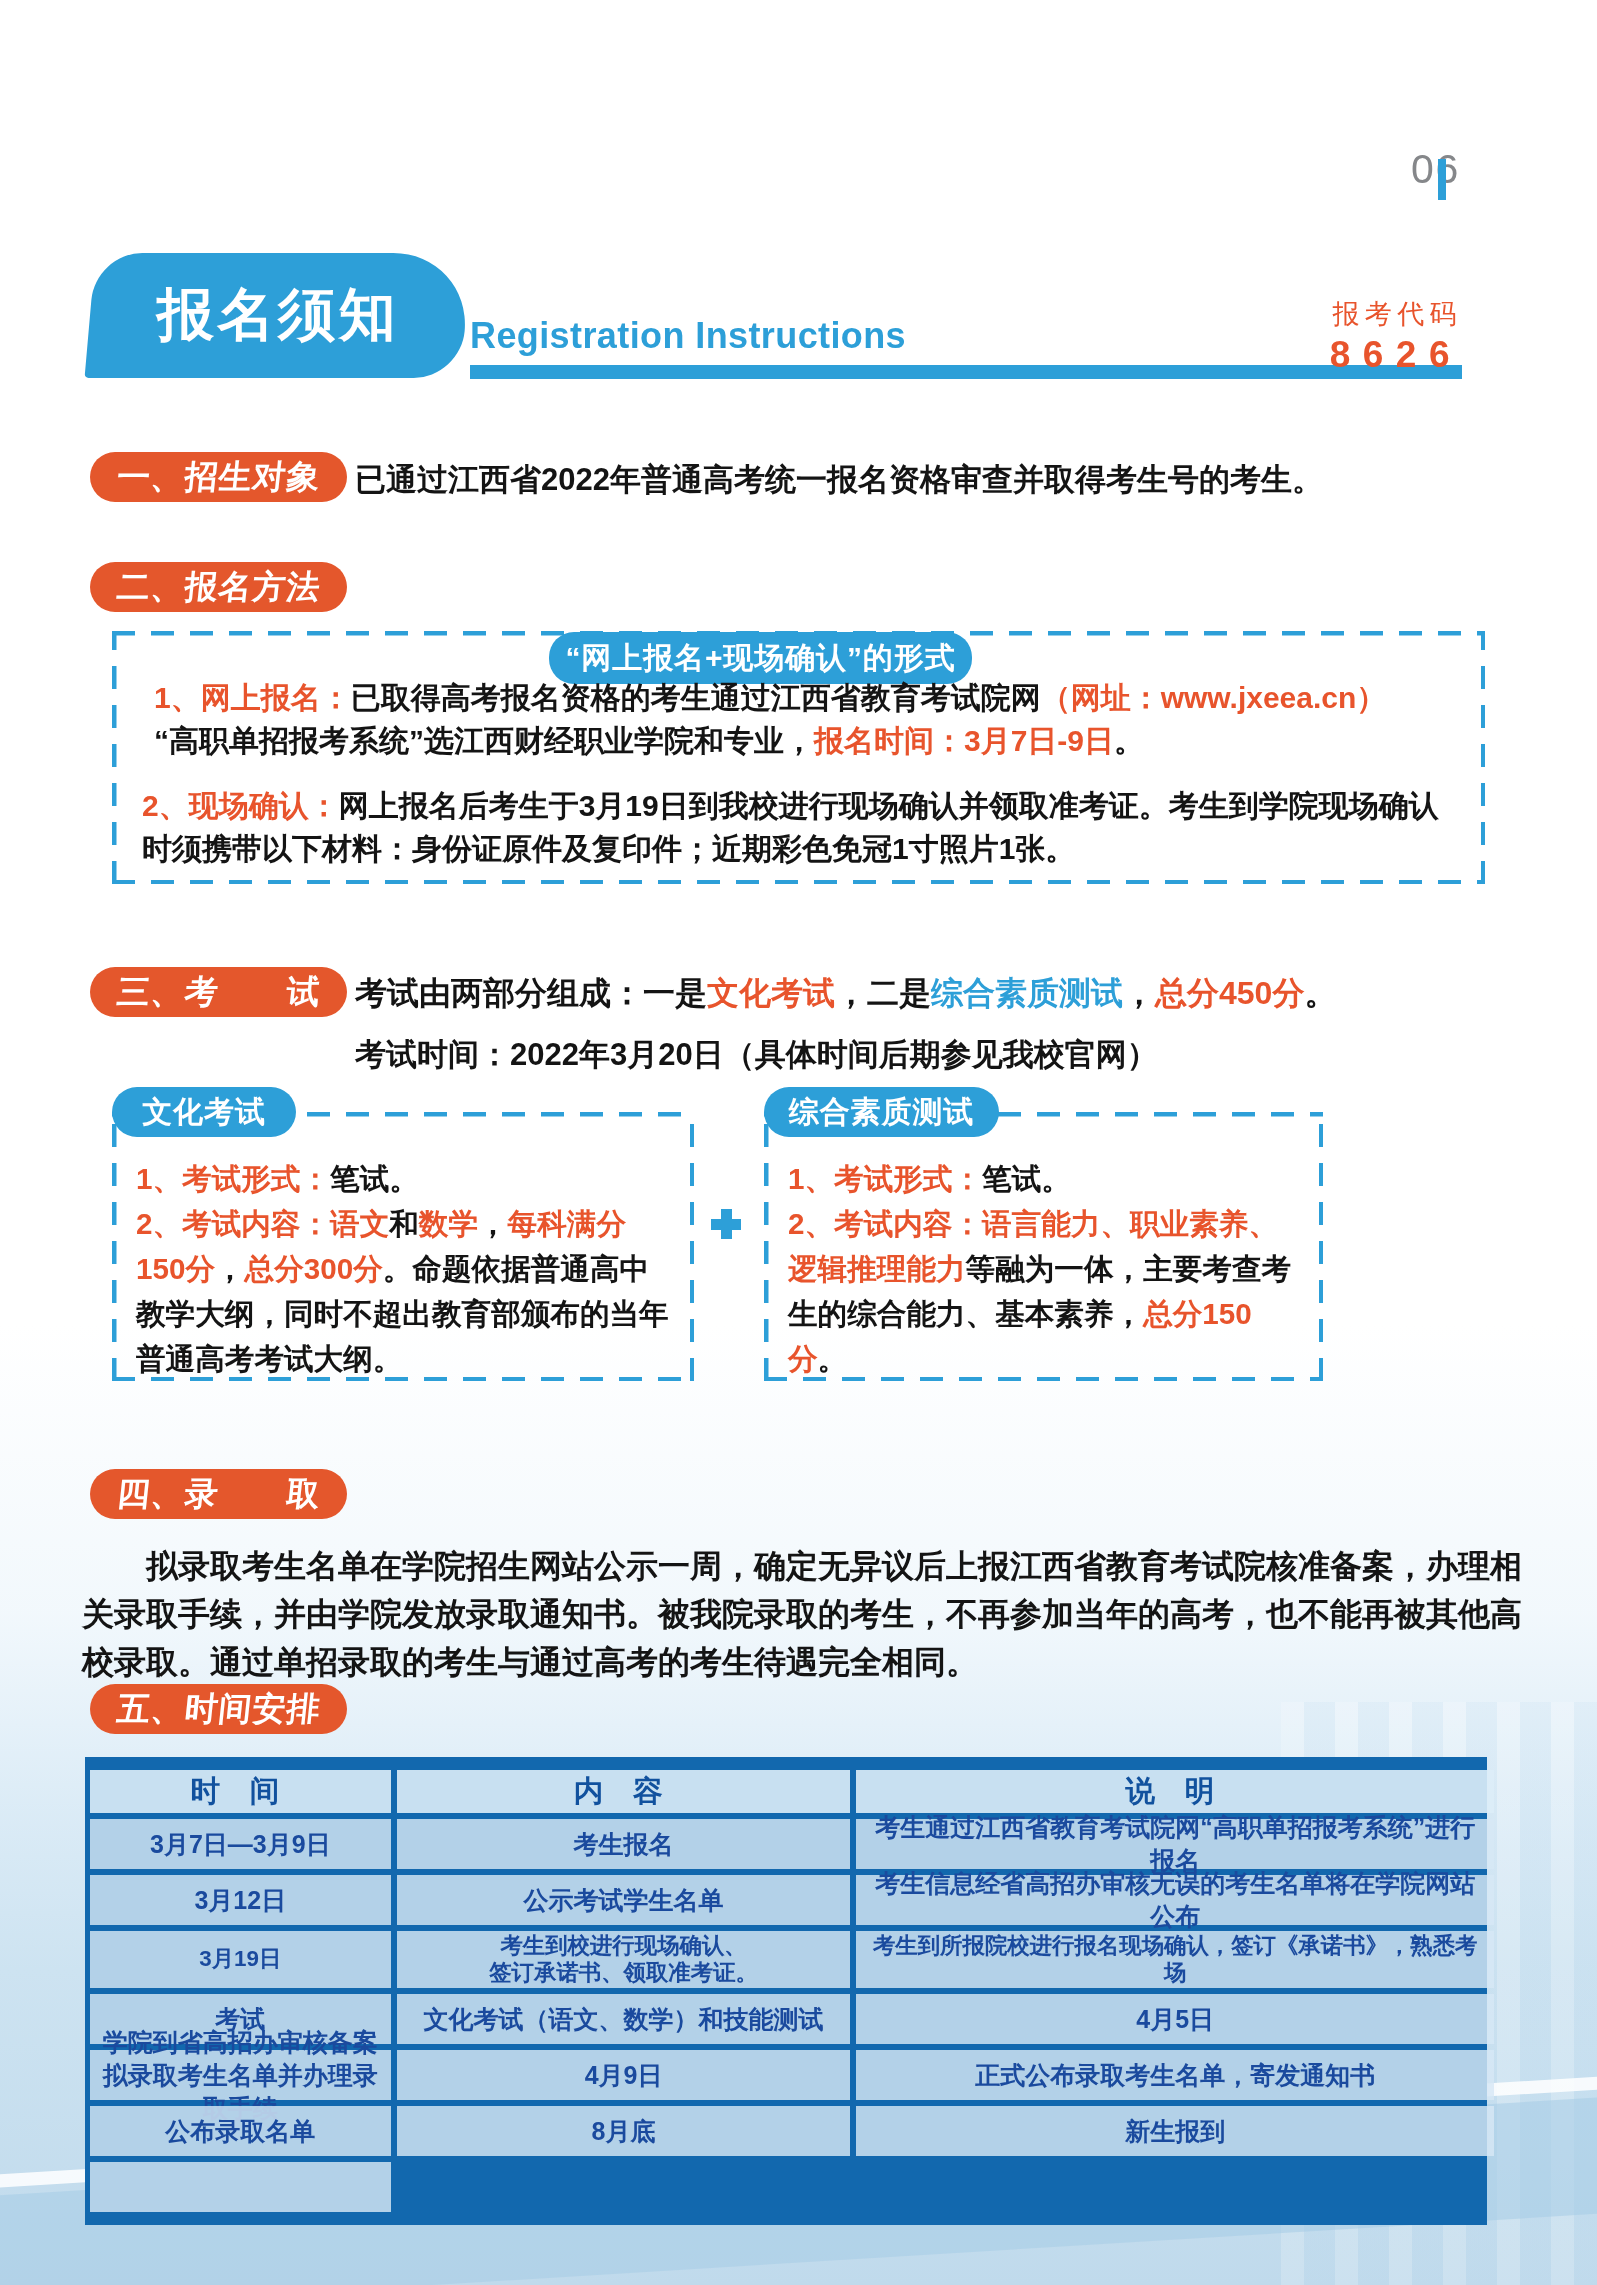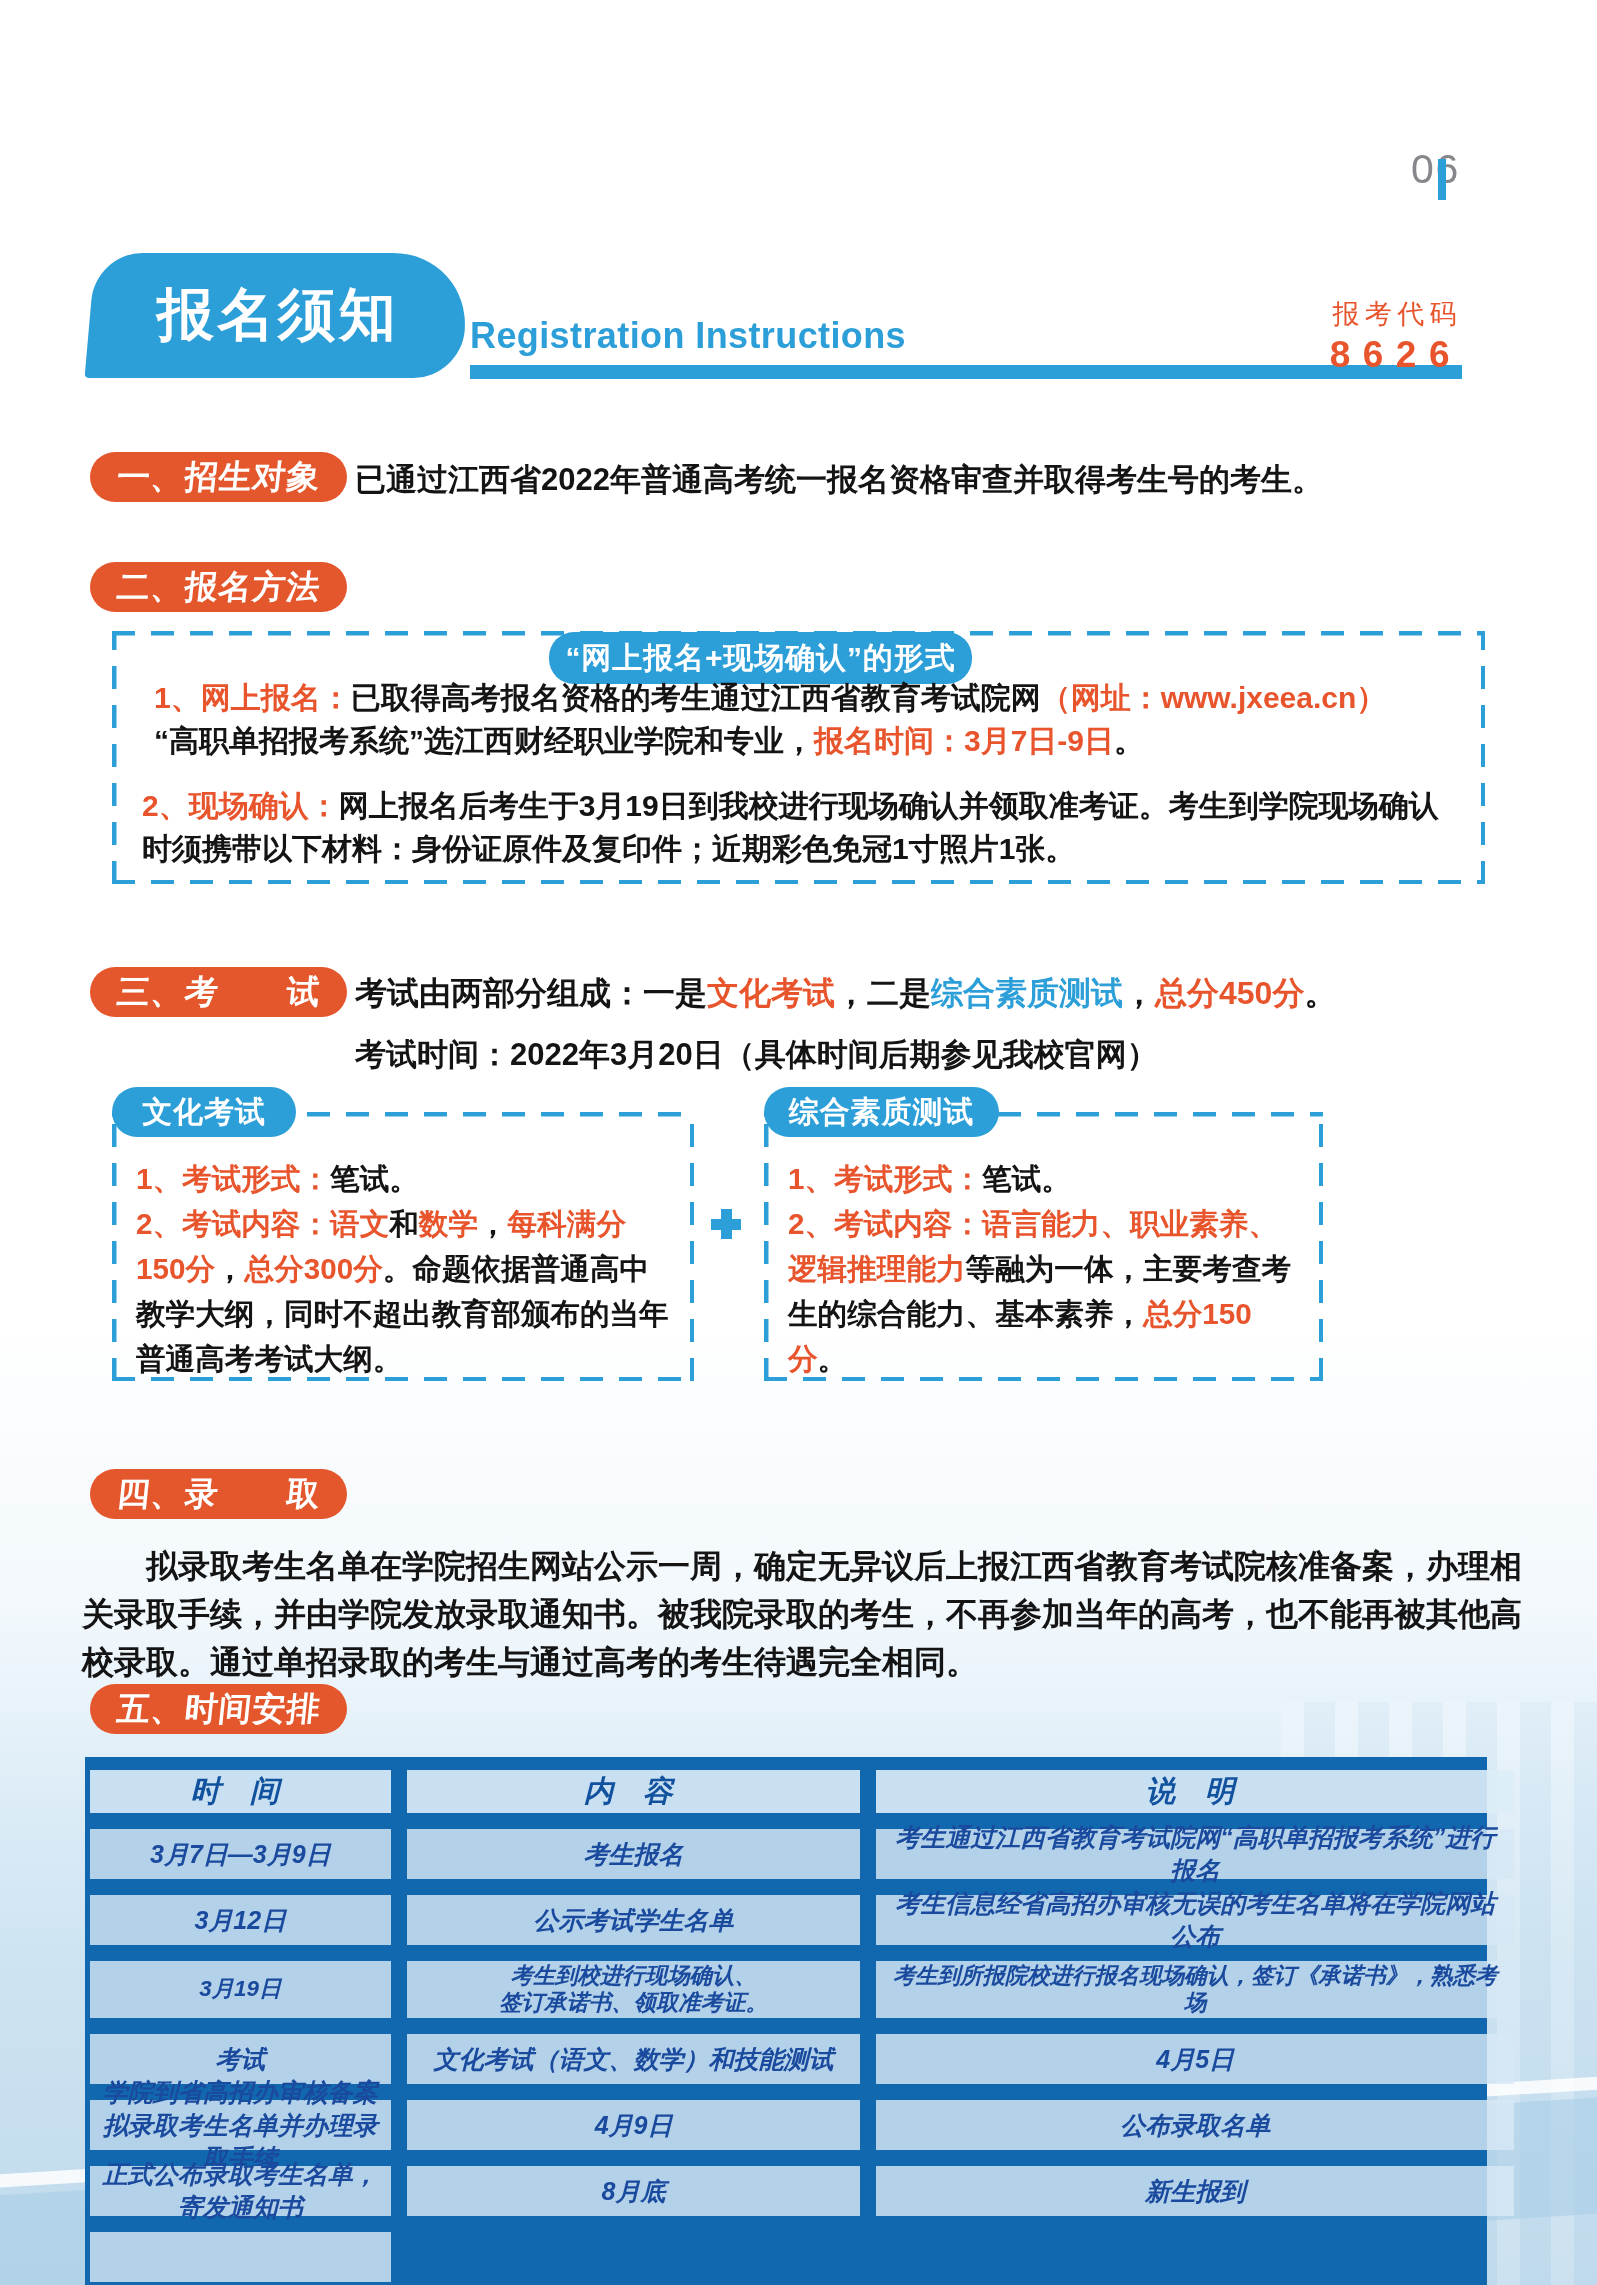--- a/index.html
+++ b/index.html
@@ -83,21 +83,21 @@
 
   .plus{position:absolute;left:711px;top:1209px;width:30px;height:30px;}
   .plus::before{content:"";position:absolute;left:0;top:9.9px;width:30px;height:10.7px;background:var(--blue);}
   .plus::after{content:"";position:absolute;left:9.9px;top:0;width:10.7px;height:30px;background:var(--blue);}
 
   .s4-text{position:absolute;left:82px;top:1542px;width:1445px;font-size:32px;line-height:1.5;text-indent:2em;}
 
   
   .table-frame{position:absolute;left:85px;top:1757px;width:1402px;
     border:5.4px solid var(--tbl-border);border-top-width:13.4px;border-bottom-width:13.4px;}
-  .tt{display:grid;grid-template-columns:21.6% 32.6% 45.8%;gap:16px;background:var(--tbl-border);font-style:italic;}
+  .tt{display:grid;grid-template-columns:21.6% 32.6% 45.8%;gap:6px;background:var(--tbl-border);}
   .tt>div{background:rgba(215,232,245,0.82);display:flex;align-items:center;justify-content:center;
     text-align:center;color:var(--tbl-ink);font-size:25px;font-weight:600;padding:3.6px 9px;}
   .tt .th{height:43px;font-size:29.6px;font-weight:bold;letter-spacing:10.7px;color:#11519e;
     background:rgba(221,237,248,0.9);}
   .tt .r{height:50px;}
   .tt .tall{height:57px;font-size:22.4px;line-height:1.2;white-space:pre-line;}
   .tt .empty{background:rgba(215,232,245,0.82);}
 </style>
 </head>
 <body>
@@ -192,22 +192,22 @@
 签订承诺书、领取准考证。</div>
       <div class="r tall">考生到所报院校进行报名现场确认，签订《承诺书》，熟悉考场</div>
 
       <div class="r">考试</div>
       <div class="r">文化考试（语文、数学）和技能测试</div>
 
       <div class="r">4月5日</div>
       <div class="r">学院到省高招办审核备案拟录取考生名单并办理录取手续</div>
 
       <div class="r">4月9日</div>
+      <div class="r">正式公布录取考生名单，寄发通知书</div>
       <div class="r">公布录取名单</div>
-      <div class="r">正式公布录取考生名单，寄发通知书</div>
 
       <div class="r">8月底</div>
       <div class="r">新生报到</div>
       <div class="r empty"></div>
     </div>
   </div>
 
 </div>
 
 

